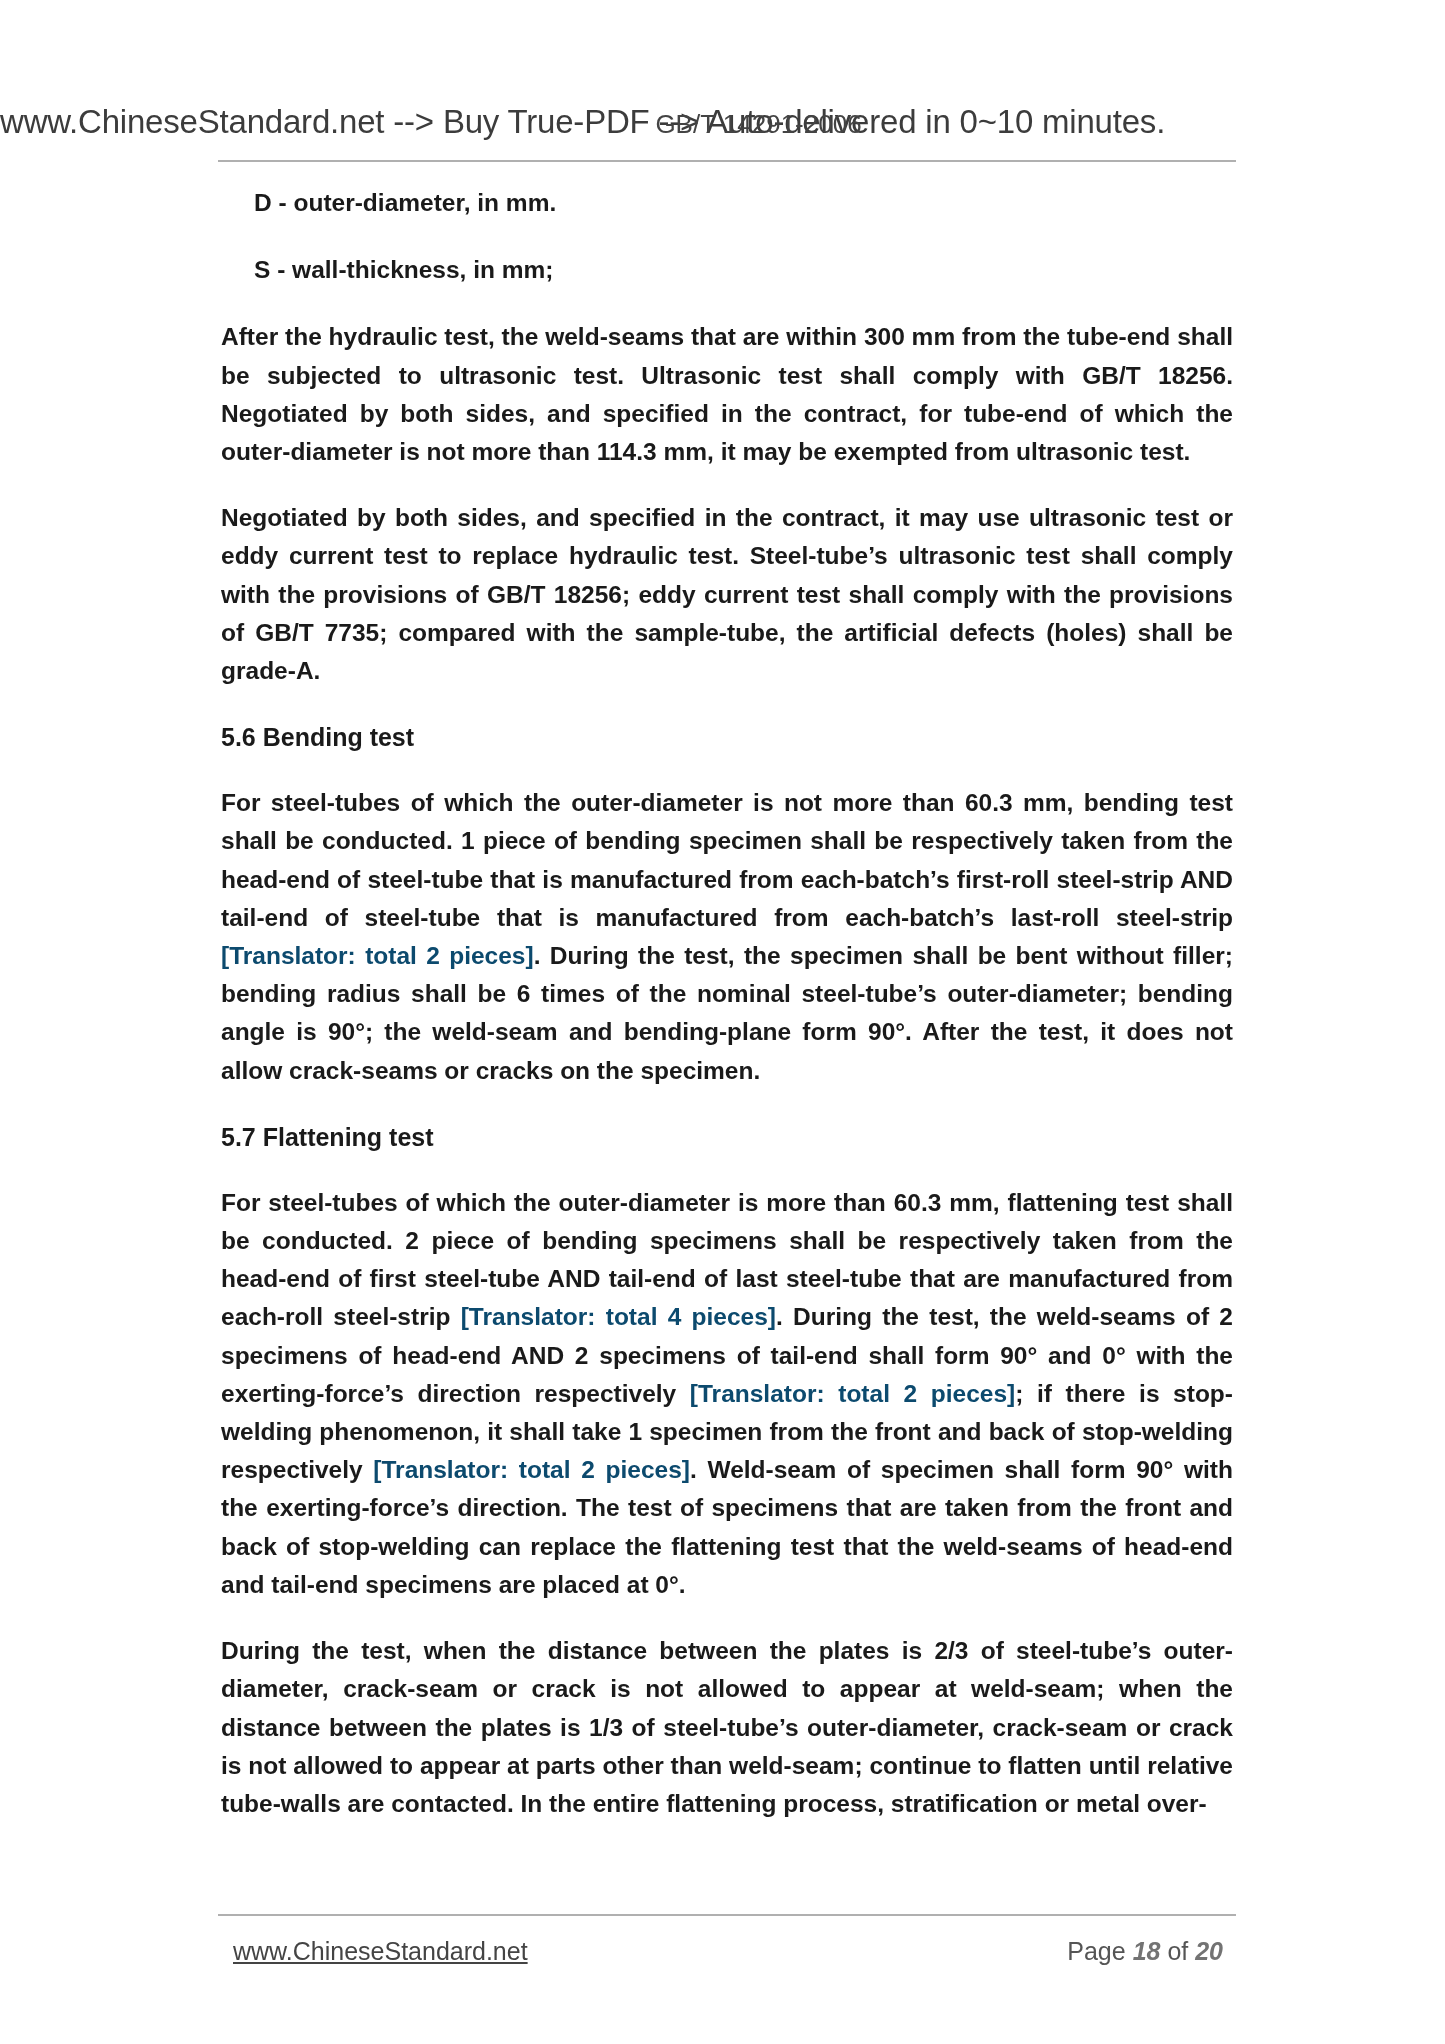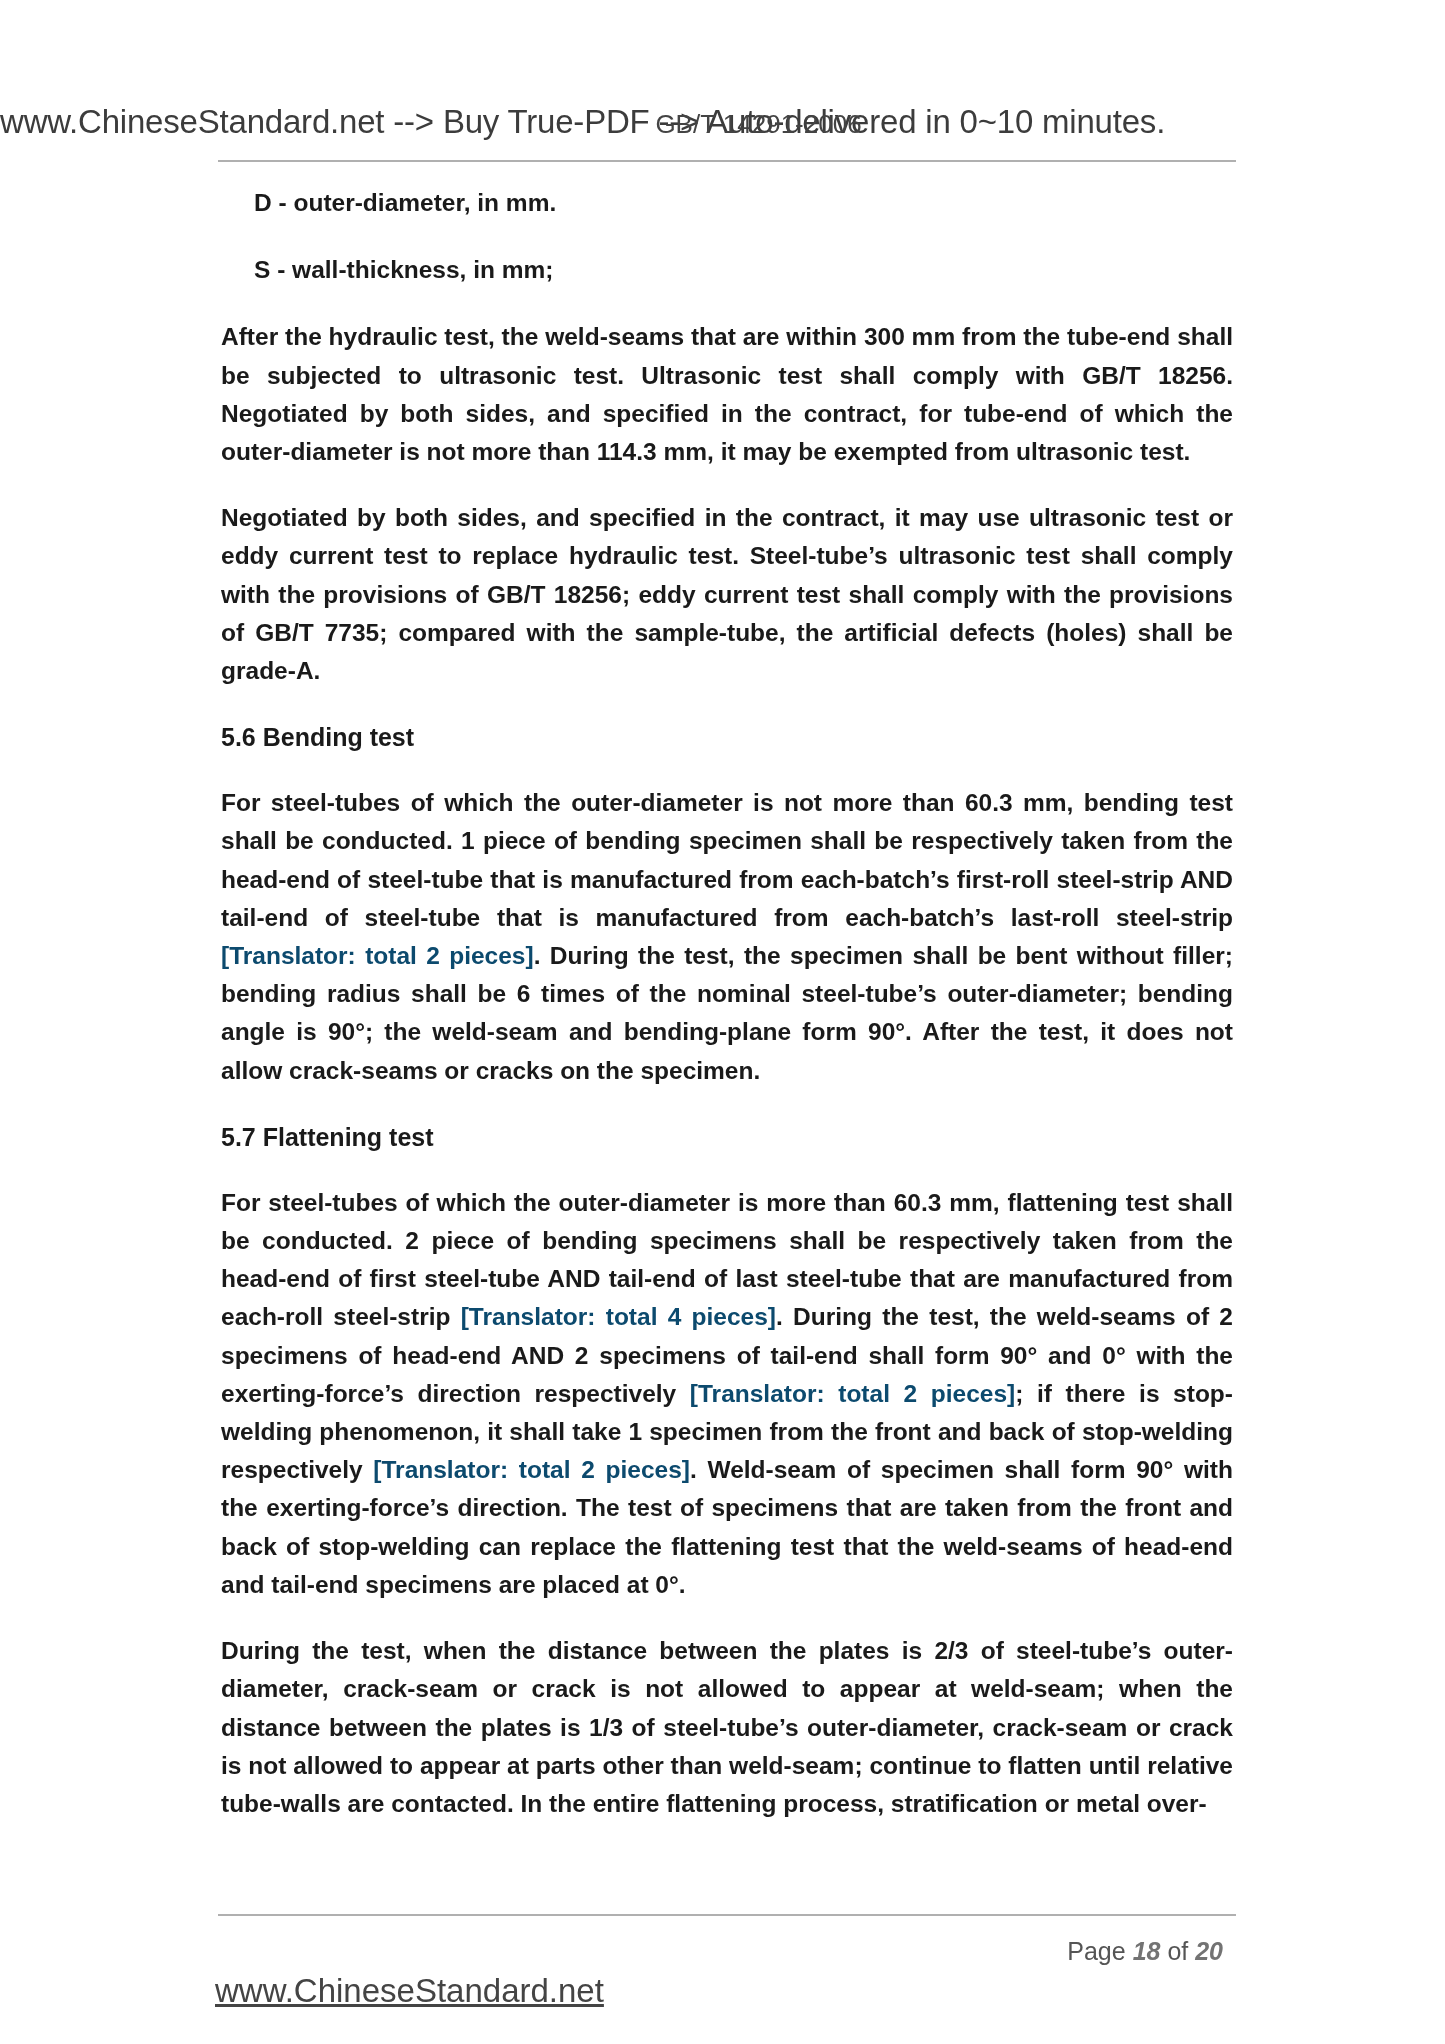--- a/index.html
+++ b/index.html
@@ -12,22 +12,22 @@
   .rule { position: absolute; left: 218px; width: 1018px; height: 2px; background: #b0b0b0; }
   .rule.top { top: 160px; }
   .rule.bottom { top: 1914px; }
   .content { position: absolute; left: 221px; top: 184px; width: 1012px;
              font-size: 24.5px; line-height: 38.2px; color: #1a1a1a; }
   .def { padding-left: 33px; margin: 0 0 29px 0; font-weight: bold; }
   .def.last { margin-bottom: 30px; }
   p.para { margin: 0 0 28px 0; text-align: justify; text-align-last: left; font-weight: bold; }
   h3.sec { font-size: 25px; font-weight: bold; margin: 0 0 28px 0; line-height: 38px; }
   .tr { color: #0c4a6e; }
-  .footer-link { position: absolute; left: 215px; top: 1937px; font-size: 33px; color: #444;
-                 text-decoration: underline; margin-top: 35px; }
+  .footer-link { position: absolute; left: 233px; top: 1937px; font-size: 25px; color: #444;
+                 text-decoration: underline; }
   .footer-page { position: absolute; right: 222px; top: 1937px; font-size: 25px; color: #555; }
   .footer-page b { color: #737373; font-style: italic; }
 </style>
 </head>
 <body>
 
 <div class="banner">www.ChineseStandard.net --&gt; Buy True-PDF --&gt; Auto-delivered in 0~10 minutes.</div>
 <div class="docid">GB/T 14291-2006</div>
 <div class="rule top"></div>
 

